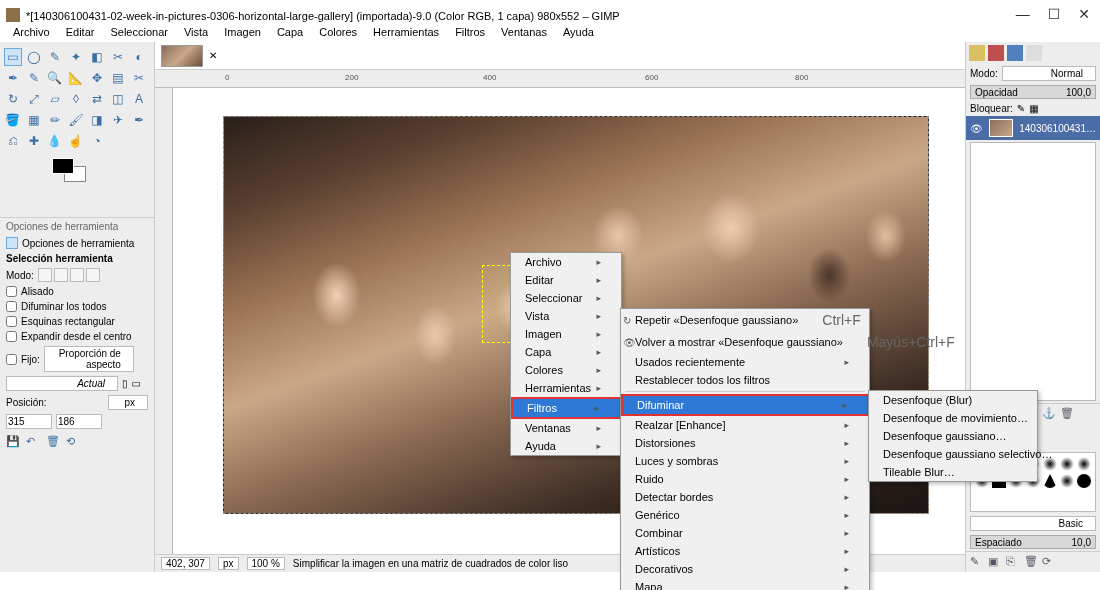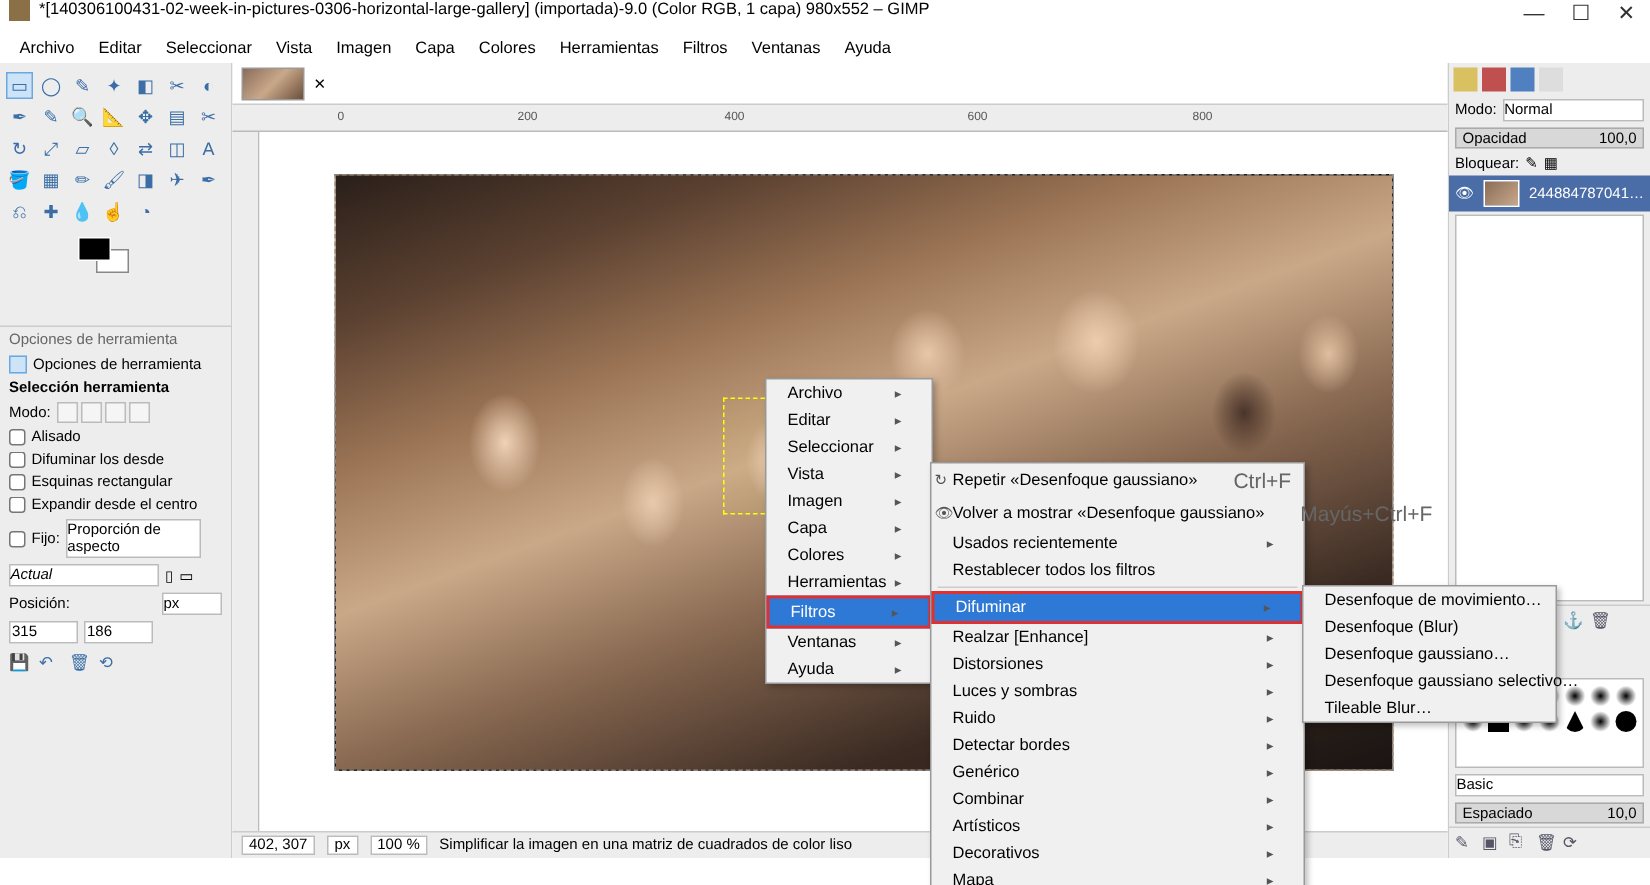--- a/index.html
+++ b/index.html
@@ -1,19 +1,19 @@
 <!DOCTYPE html>
 <html><head>
 <meta charset="utf-8">
 <style>
 * { box-sizing: border-box; margin: 0; padding: 0; font-family: "Segoe UI", Tahoma, sans-serif; }
 body { width: 1100px; height: 590px; background: #fff; font-size: 11px; color: #000; overflow: hidden; position: relative; }
 
 
-.titlebar { height: 22px; display: flex; align-items: flex-start; padding: 0 6px; background: #fff; }
+.titlebar { height: 22px; display: flex; align-items: flex-end; padding: 0 6px; background: #fff; }
 .titlebar .gimp-icon { width: 14px; height: 14px; background: #8B6F47; margin-right: 6px; display: inline-block; }
 .titlebar .title { flex: 1; font-size: 11px; }
 .titlebar .win-btns { display: flex; gap: 18px; font-size: 14px; color: #333; padding-right: 4px; }
 
 
 .menubar { height: 20px; display: flex; align-items: center; padding: 0 6px; gap: 2px; font-size: 11px; }
 .menubar span { padding: 2px 7px; }
 
 
 .main { display: flex; height: 530px; }
@@ -24,21 +24,21 @@
 .toolbox-grid { display: grid; grid-template-columns: repeat(7, 18px); gap: 3px; }
 .tool { width: 18px; height: 18px; display: flex; align-items: center; justify-content: center; font-size: 12px; color: #3a6ea5; cursor: pointer; }
 .tool.sel { background: #cde3f7; border: 1px solid #6aa8e0; }
 .fgbg { margin-top: 8px; margin-left: 48px; position: relative; width: 36px; height: 30px; }
 .fgbg .fg { position: absolute; top: 0; left: 0; width: 22px; height: 16px; background: #000; border: 1px solid #fff; }
 .fgbg .bg { position: absolute; top: 8px; left: 12px; width: 22px; height: 16px; background: #fff; border: 1px solid #888; }
 
 .opt-header { padding: 3px 6px; font-size: 10px; color: #666; border-top: 1px solid #ccc; background: #ededed; }
 .opt-row { padding: 2px 6px; font-size: 10px; display: flex; align-items: center; gap: 4px; }
 .opt-row input[type=checkbox] { width: 11px; height: 11px; }
-.opt-select { width: 90px; font-size: 10px; border: 1px solid #bbb; background: #fff; padding: 1px 0; }
+.opt-select { width: 90px; font-size: 10px; border: 1px solid #bbb; background: #fff; padding: 1px 12px; text-align: right; }
 .opt-num { width: 46px; font-size: 10px; border: 1px solid #bbb; padding: 1px; }
 .mode-icons { display: flex; gap: 2px; }
 .mode-icons span { width: 14px; height: 14px; border: 1px solid #bbb; display: inline-block; background: #f5f5f5; }
 .tiny-icons-row { display: flex; gap: 6px; padding: 4px 6px; }
 .tiny-icons-row span { width: 14px; height: 14px; display: inline-block; color: #3a6ea5; font-size: 11px; }
 
 
 .canvas-area { flex: 1; position: relative; background: #fff; display: flex; flex-direction: column; }
 .tab-strip { height: 28px; display: flex; align-items: center; padding: 4px 6px; gap: 6px; border-bottom: 1px solid #ccc; }
 .tab-thumb { width: 42px; height: 22px; background: linear-gradient(135deg,#8a6d5a,#c9a88a,#6b4f3a); border: 1px solid #999; }
@@ -180,37 +180,37 @@
           <span></span>
           <span></span>
         </span>
       </div>
     <div class="opt-row">
         <input type="checkbox" style="">
         <span>Alisado</span>
       </div>
     <div class="opt-row">
         <input type="checkbox" style="">
-        <span>Difuminar los desde</span>
+        <span>Difuminar los todos</span>
       </div>
     <div class="opt-row">
         <input type="checkbox" style="">
         <span>Esquinas rectangular</span>
       </div>
     <div class="opt-row">
         <input type="checkbox" style="">
         <span>Expandir desde el centro</span>
       </div>
     <div class="opt-row">
         <input type="checkbox" style="">
         <span>Fijo:</span>
         <span class="opt-select">Proporción de aspecto</span>
       </div>
     <div class="opt-row">
-        <span class="opt-select" style="width:100px;font-style:italic">Actual</span>
+        <span class="opt-select" style="width:112px;font-style:italic">Actual</span>
         <span>▯</span>
         <span>▭</span>
       </div>
     <div class="opt-row">
         <span>Posición:</span>
         <span style="flex:1"></span>
         <span class="opt-select" style="width:40px">px</span>
       </div>
     <div class="opt-row">
         <input class="opt-num" value="315" style="">
@@ -270,21 +270,21 @@
         </div>
       </div>
     <div class="rp-row">
         <span>Bloquear:</span>
         <span>✎</span>
         <span>▦</span>
       </div>
     <div class="layer-item">
       <span>👁</span>
       <div class="layer-thumb"></div>
-      <span>244884787041…</span>
+      <span>140306100431…</span>
     </div>
     <div class="rp-mid"></div>
     <div class="rp-icons">
       <span>▣</span>
       <span>▲</span>
       <span>▼</span>
       <span>⎘</span>
       <span>⚓</span>
       <span>🗑</span>
     </div>
@@ -437,26 +437,26 @@
   <div class="mi">
       <span>Mapa</span>
       <span class="arr">▸</span>
     </div>
   <div class="mi"></div>
 
 </div>
 
 <div class="ctx" id="ctx3">
   <div class="mi">
+      <span>Desenfoque (Blur)</span>
+    </div>
+  <div class="mi">
       <span>Desenfoque de movimiento…</span>
     </div>
   <div class="mi">
-      <span>Desenfoque (Blur)</span>
-    </div>
-  <div class="mi">
       <span>Desenfoque gaussiano…</span>
     </div>
   <div class="mi">
       <span>Desenfoque gaussiano selectivo…</span>
     </div>
   <div class="mi">
       <span>Tileable Blur…</span>
     </div>
 </div>
 

